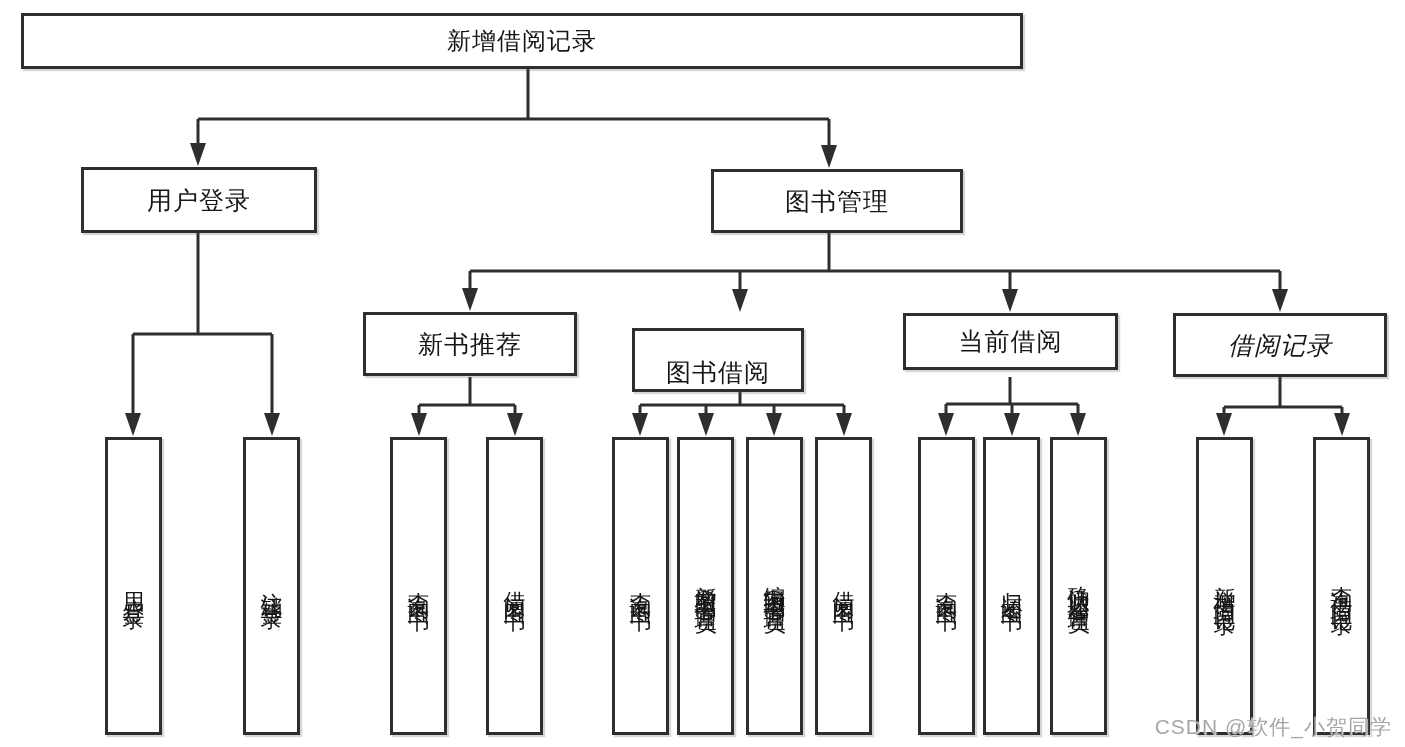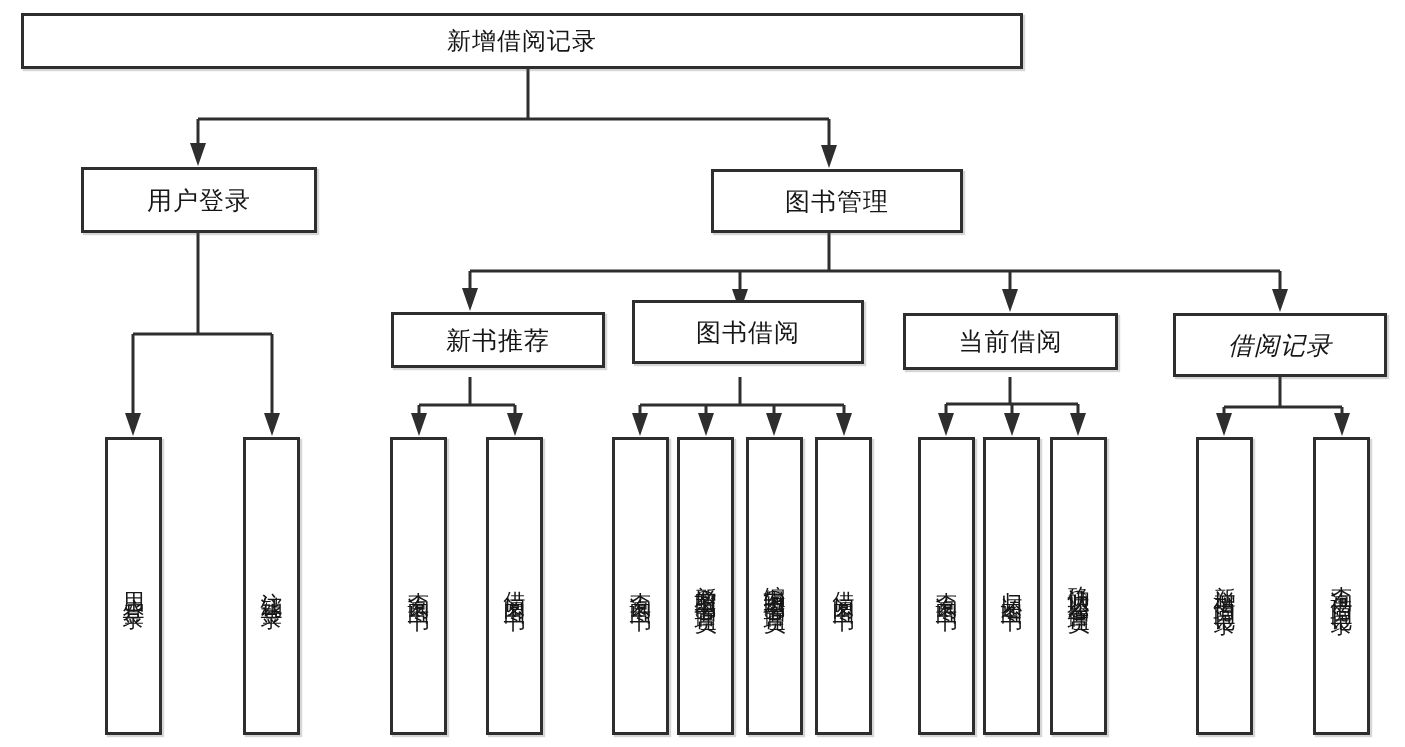--- a/index.html
+++ b/index.html
@@ -96,24 +96,24 @@
     <span class="hlabel">新增借阅记录</span>
   </div>
 
   <div class="box" style="left:81px;top:167px;width:236px;height:66px;">
     <span class="hlabel">用户登录</span>
   </div>
   <div class="box" style="left:711px;top:169px;width:252px;height:64px;">
     <span class="hlabel">图书管理</span>
   </div>
 
-  <div class="box" style="left:363px;top:312px;width:214px;height:56px;margin-left:28px;">
+  <div class="box" style="left:363px;top:312px;width:214px;height:64px;">
     <span class="hlabel">新书推荐</span>
   </div>
-  <div class="box" style="left:632px;top:300px;width:232px;height:64px;">
+  <div class="box" style="left:632px;top:328px;width:172px;height:64px;align-items:flex-end;">
     <span class="hlabel">图书借阅</span>
   </div>
   <div class="box" style="left:903px;top:313px;width:215px;height:57px;">
     <span class="hlabel">当前借阅</span>
   </div>
   <div class="box" style="left:1173px;top:313px;width:214px;height:64px;font-style:italic;">
     <span class="hlabel">借阅记录</span>
   </div>
 
   <div class="box leaf" style="left:105px;">
@@ -153,14 +153,15 @@
     <span class="vlabel">确认归还（管理员）</span>
   </div>
 
   <div class="box leaf" style="left:1196px;">
     <span class="vlabel">新增借阅记录</span>
   </div>
   <div class="box leaf" style="left:1313px;">
     <span class="vlabel">查询借阅记录</span>
   </div>
 
+  <div class="watermark">CSDN @软件_小贺同学</div>
 
 </div>
 
 </body></html>

